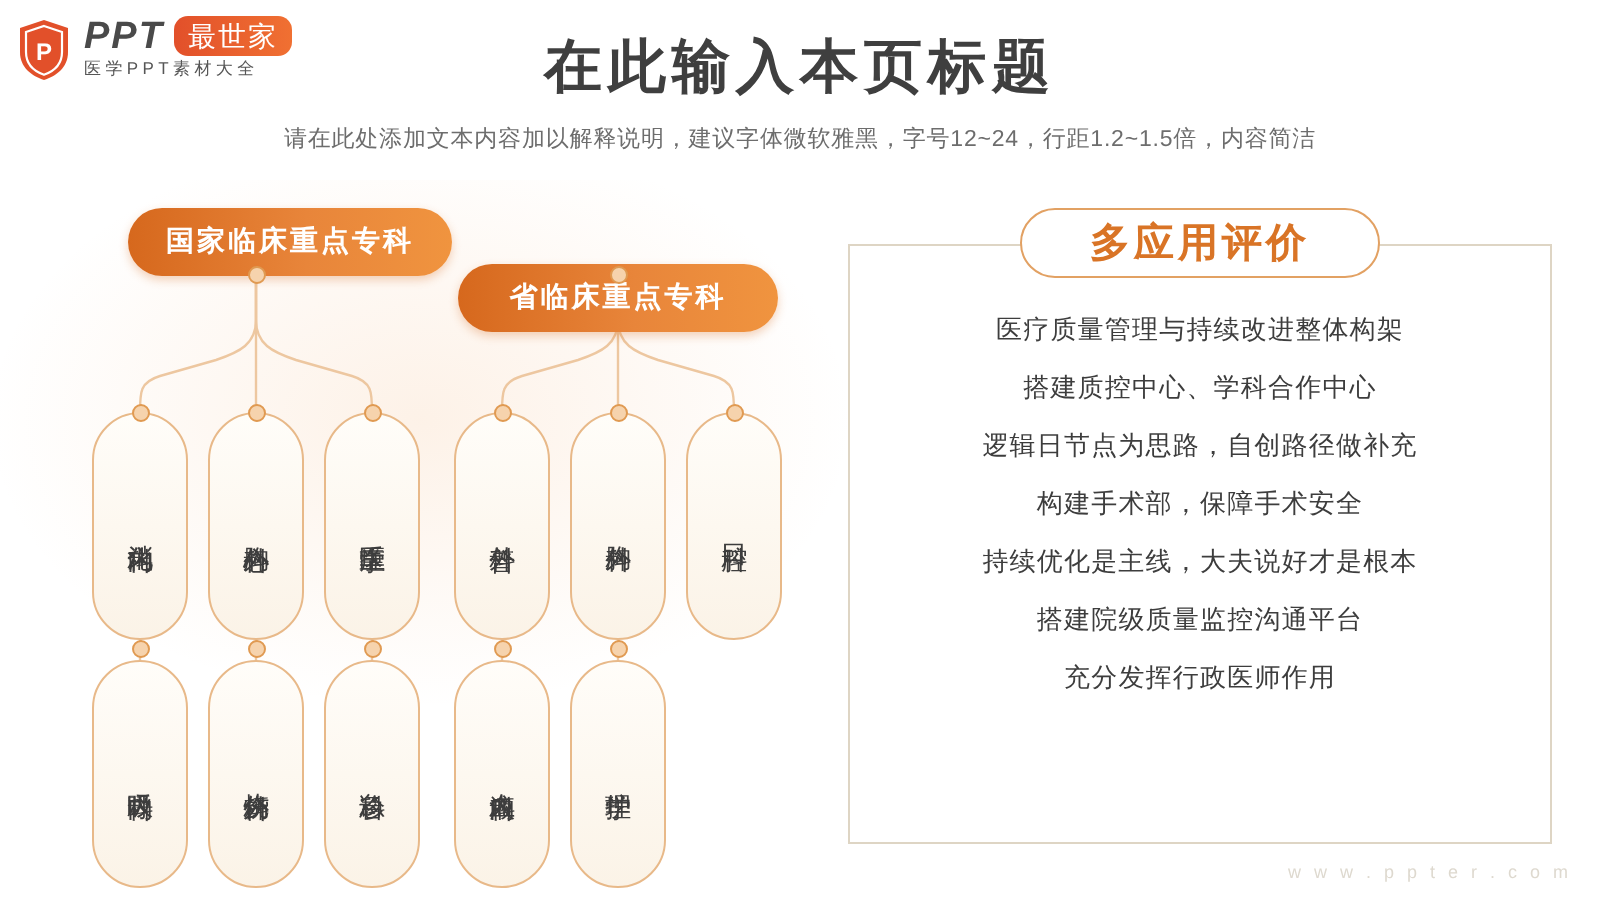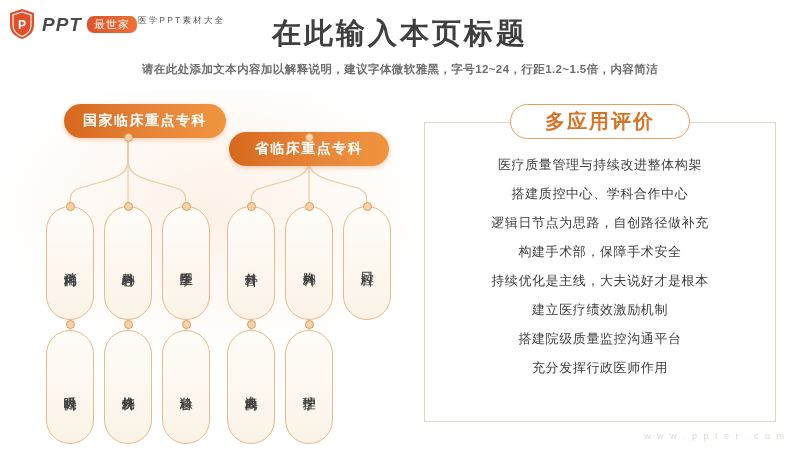--- a/index.html
+++ b/index.html
@@ -13,41 +13,41 @@
   .bg-wash{
     position:absolute;left:0;top:90px;width:430px;height:360px;
     background:radial-gradient(ellipse 300px 200px at 210px 120px, rgba(243,172,108,0.16), rgba(255,255,255,0) 72%);
     pointer-events:none;
   }
 
   
   .logo{position:absolute;left:8px;top:8px;display:flex;align-items:center;gap:6px;}
   .shield{width:28px;height:32px;position:relative;flex:none;}
   .shield svg{display:block;}
-  .logo-txt{display:flex;flex-direction:row;gap:1px;}
+  .logo-txt{display:flex;flex-direction:column;gap:1px;}
   .logo-row1{display:flex;align-items:center;gap:5px;}
   .ppt-word{
     font-size:19px;font-weight:bold;font-style:italic;color:#4a4a4a;
     letter-spacing:1px;line-height:1;
   }
   .logo-badge{
     background:linear-gradient(90deg,#e2502a,#f07032);
-    color:#fff;font-size:11px;line-height:1;padding:3px 7px;border-radius:7px;
+    color:#fff;font-size:14px;line-height:1;padding:3px 7px;border-radius:7px;
     letter-spacing:1px;white-space:nowrap;
   }
   .logo-sub{font-size:8.5px;color:#565656;letter-spacing:2.2px;white-space:nowrap;}
 
   
   .page-title{
     position:absolute;left:0;right:0;top:14px;text-align:center;
     font-size:29px;font-weight:bold;color:#3f3f3f;letter-spacing:3px;
   }
   .page-sub{
     position:absolute;left:0;right:0;top:62px;text-align:center;
-    font-size:11.5px;color:#6d6d6d;letter-spacing:.4px;font-weight:bold;
+    font-size:11.5px;color:#6d6d6d;letter-spacing:.4px;
   }
 
   
   .pill{
     position:absolute;height:34px;border-radius:17px;
     background:linear-gradient(90deg,#d6681d 0%,#e8853a 55%,#f0943f 100%);
     color:#ffffff;font-size:14px;font-weight:bold;letter-spacing:1.5px;
     display:flex;align-items:center;justify-content:center;
     box-shadow:0 2px 5px rgba(216,110,35,0.30);
   }
@@ -206,18 +206,17 @@
 
 <div class="panel"></div>
 <div class="panel-head">多应用评价</div>
 
 <div class="panel-lines">
   <div class="panel-line">医疗质量管理与持续改进整体构架</div>
   <div class="panel-line">搭建质控中心、学科合作中心</div>
   <div class="panel-line">逻辑日节点为思路，自创路径做补充</div>
   <div class="panel-line">构建手术部，保障手术安全</div>
   <div class="panel-line">持续优化是主线，大夫说好才是根本</div>
-  <div class="panel-line">建立医疗绩效激励机制</div>
   <div class="panel-line">搭建院级质量监控沟通平台</div>
   <div class="panel-line">充分发挥行政医师作用</div>
 </div>
 
 <div class="watermark">w w w . p p t e r . c o m</div>
 
 </body></html>

